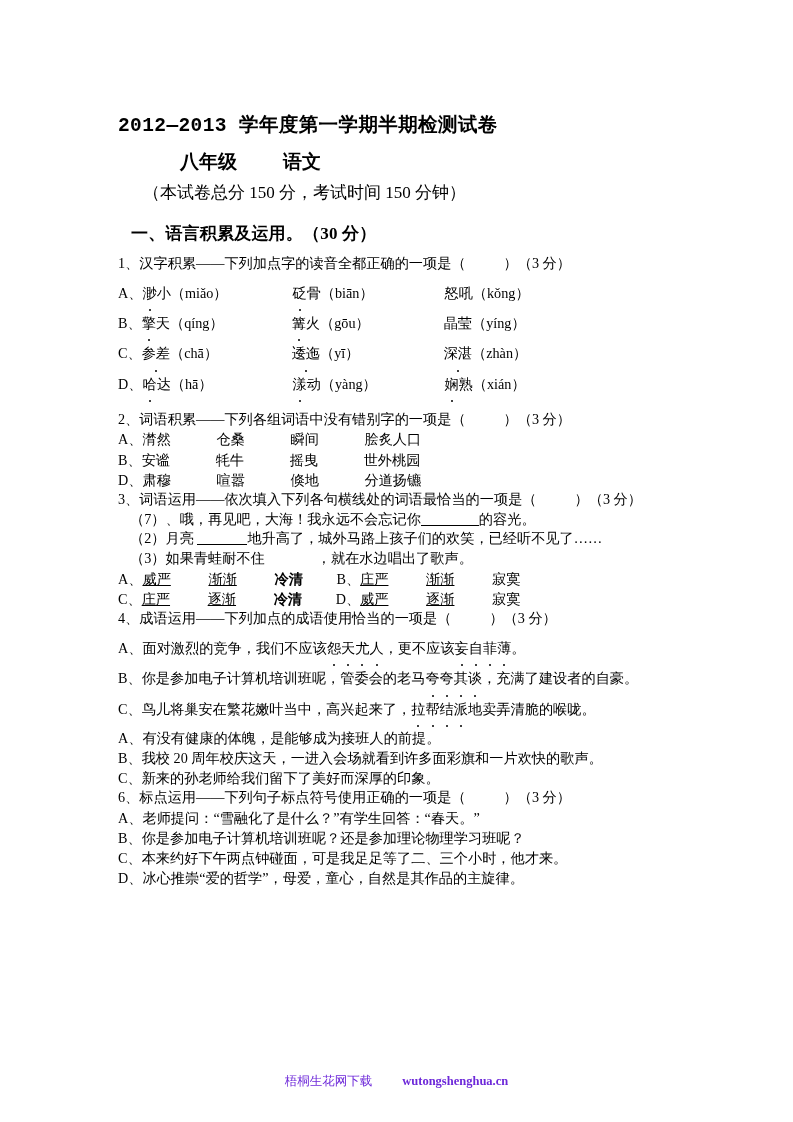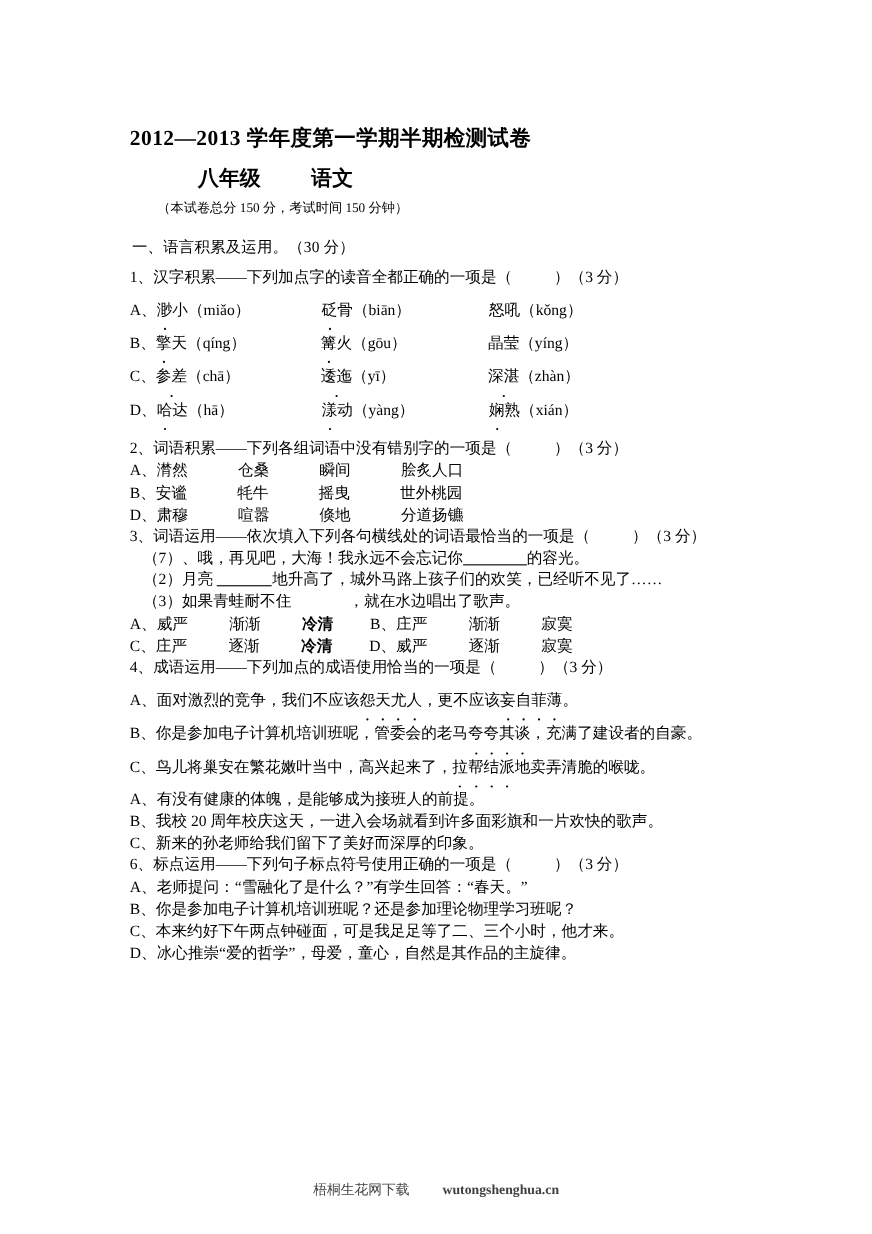--- a/index.html
+++ b/index.html
@@ -31,40 +31,41 @@
   }
 
   
   .doc-title {
     font-size: 19.5px;
     font-weight: bold;
     letter-spacing: 0.4px;
     line-height: 1.5;
     margin: 0 0 8px 0;
     white-space: nowrap;
+    font-family: Liberation Mono, monospace;
   }
   .grade-line {
     font-size: 19px;
     font-weight: bold;
     margin: 0 0 6px 0;
     padding-left: 62px;
     white-space: nowrap;
   }
   .grade-line .gap { display: inline-block; width: 46px; }
   .exam-note {
-    font-size: 12px;
+    font-size: 17px;
     margin: 0 0 18px 0;
     padding-left: 25px;
     white-space: nowrap;
   }
 
   .section-title {
-    font-size: 14px;
-    font-weight: normal;
-    margin: 0 0 9px 2px;
+    font-size: 17px;
+    font-weight: bold;
+    margin: 0 0 9px 13px;
     letter-spacing: 0.2px;
     white-space: nowrap;
   }
 
   
   .q-stem {
     font-size: 14.2px;
     line-height: 1.38;
     margin: 0;
     white-space: nowrap;
@@ -81,21 +82,21 @@
     font-size: 14.2px;
     line-height: 2.13;
     margin: 0;
     white-space: nowrap;
   }
   .opt-label { }
 
   .col2 { display: inline-block; width: 150px; }
   .col2b { display: inline-block; width: 152px; }
   .w-term { display: inline-block; width: 74px; }
-  .w-word { display: inline-block; width: 66px; }
+  .w-word { display: inline-block; width: 66px; text-decoration: underline; }
   .w-word-sm { display: inline-block; width: 62px; font-weight: bold; }
 
   .sub-item {
     font-size: 14.2px;
     line-height: 1.4;
     margin: 0;
     padding-left: 12px;
     white-space: nowrap;
   }
 
@@ -129,21 +130,21 @@
   .block-gap-lg { height: 11px; }
 
   
   .footer {
     position: absolute;
     left: 0;
     top: 1073px;
     width: 793px;
     text-align: center;
     font-size: 12.5px;
-    color: #404040;
+    color: #6d28d9;
     white-space: nowrap;
   }
   .footer .site {
     display: inline-block;
     margin-left: 30px;
     font-weight: bold;
   }
 </style>
 </head>
 <body>

